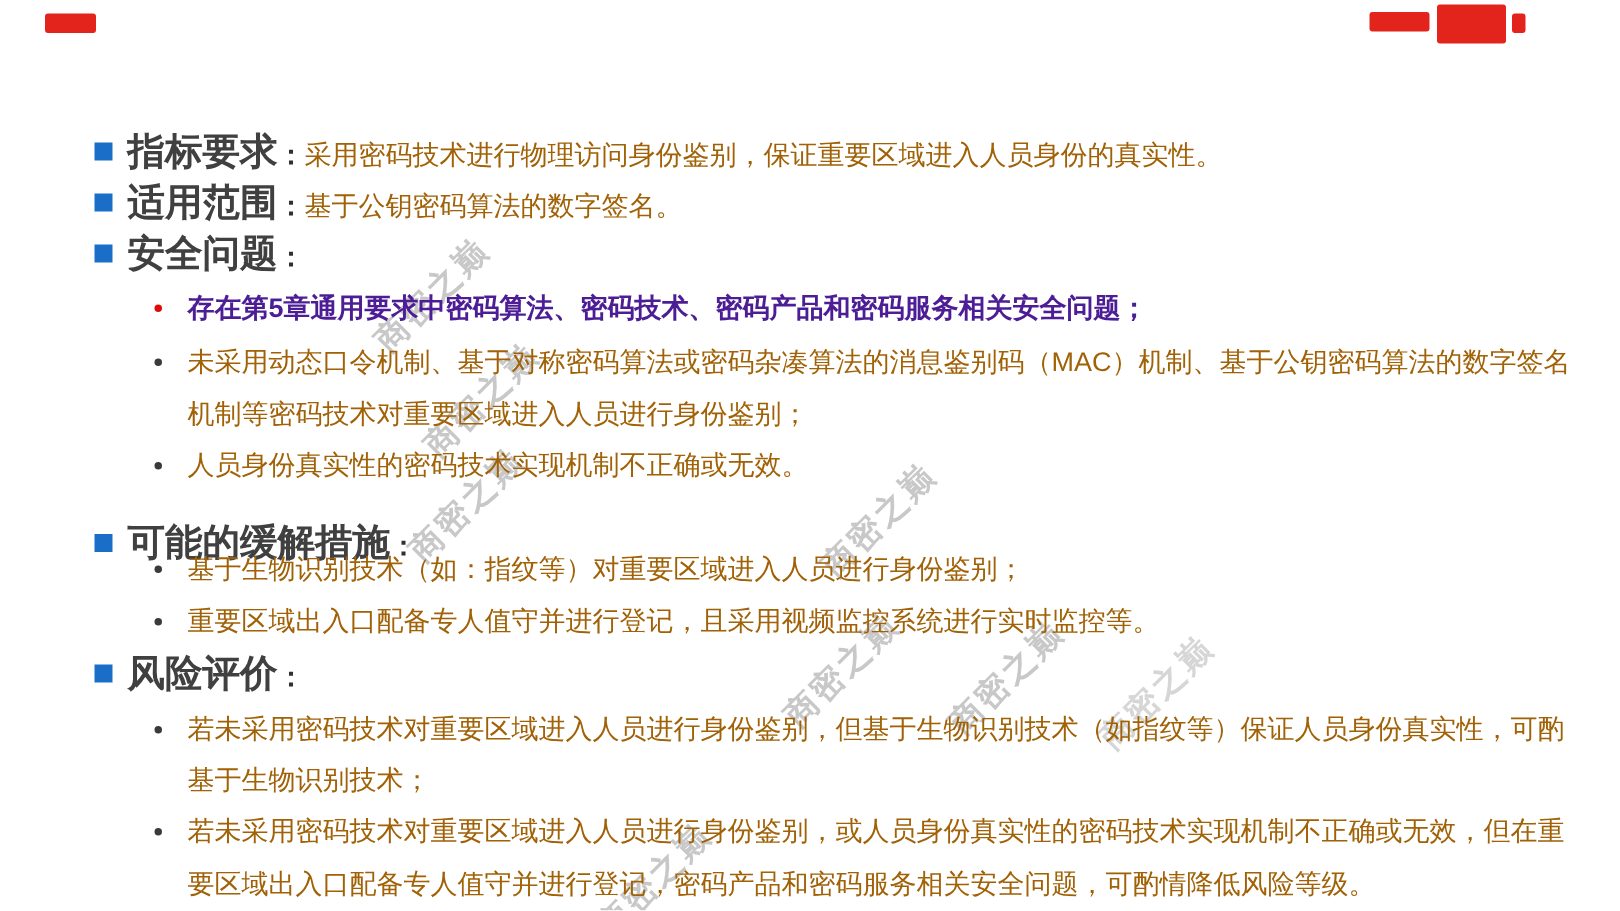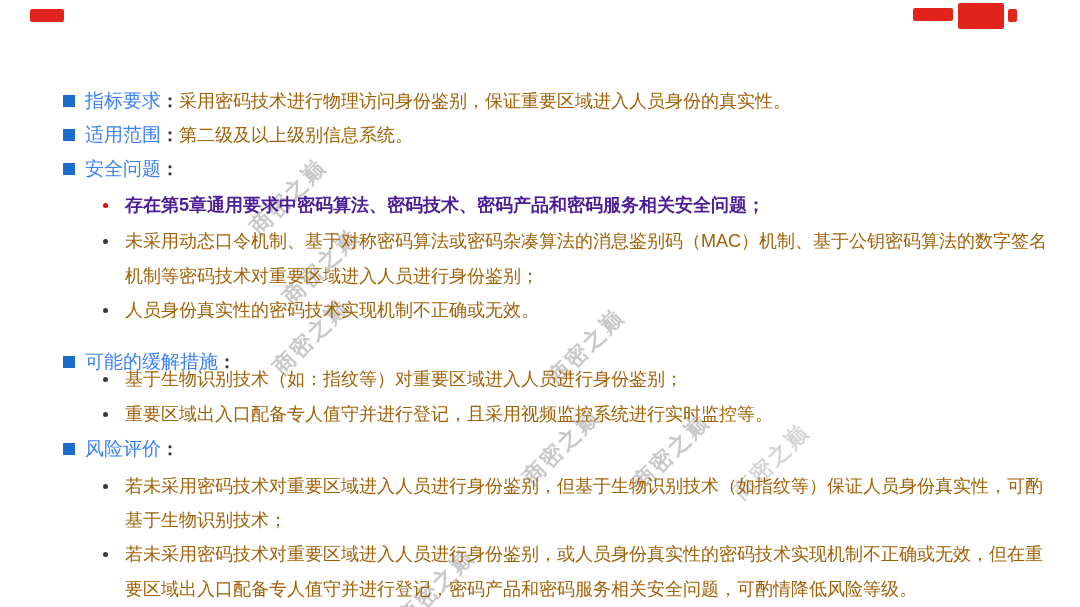--- a/index.html
+++ b/index.html
@@ -5,21 +5,21 @@
   html,body{margin:0;padding:0;background:#ffffff;}
   .stage{
     position:relative;width:1080px;height:607px;background:#ffffff;overflow:hidden;
     font-family:"Liberation Sans","DejaVu Sans",sans-serif;
   }
   
   .row{position:absolute;height:26px;line-height:26px;font-size:18px;color:#303030;white-space:nowrap;}
   .row .txt{color:#a16207;}
   .heading{left:63px;padding-left:22px;}
   .heading .sq{position:absolute;left:0;top:7px;width:12px;height:12px;background:#1B6EC8;}
-  .heading .lbl{color:#3b82f6;font-weight:400;font-size:19px;}
+  .heading .lbl{color:#404040;font-weight:700;font-size:25px;}
   .heading .colon{color:#303030;font-weight:700;}
   .sub,.alert,.cont{left:100px;padding-left:25px;}
   .cont{left:125px;padding-left:0;}
   .sub .dot,.alert .dot{position:absolute;left:3px;top:11px;width:5px;height:5px;border-radius:3px;background:#3a3a3a;}
   .alert .dot{background:#DF0B0B;}
   .alert .txt{color:#4c1d95;font-weight:700;}
   
   .wm{
     position:absolute;font-size:22px;letter-spacing:2px;white-space:nowrap;
     color:rgba(118,118,118,0.40);transform:rotate(-45deg);transform-origin:center;
@@ -57,21 +57,21 @@
   <span class="wm wm5">商密之巅</span>
   <span class="wm wm6">商密之巅</span>
   <span class="wm wm7">商密之巅</span>
   <span class="wm wm8">商密之巅</span>
 
   <div class="row heading" style="top:88px">
     <span class="sq"></span><span class="lbl">指标要求</span><span class="colon">：</span><span class="txt">采用密码技术进行物理访问身份鉴别，保证重要区域进入人员身份的真实性。</span>
   </div>
 
   <div class="row heading" style="top:122px">
-    <span class="sq"></span><span class="lbl">适用范围</span><span class="colon">：</span><span class="txt">第二级及以上级别信息系统。</span>
+    <span class="sq"></span><span class="lbl">适用范围</span><span class="colon">：</span><span class="txt">基于公钥密码算法的数字签名。</span>
   </div>
 
   <div class="row heading" style="top:156px">
     <span class="sq"></span><span class="lbl">安全问题</span><span class="colon">：</span>
   </div>
 
   <div class="row alert" style="top:192px">
     <span class="dot"></span><span class="txt">存在第5章通用要求中密码算法、密码技术、密码产品和密码服务相关安全问题；</span>
   </div>
 

